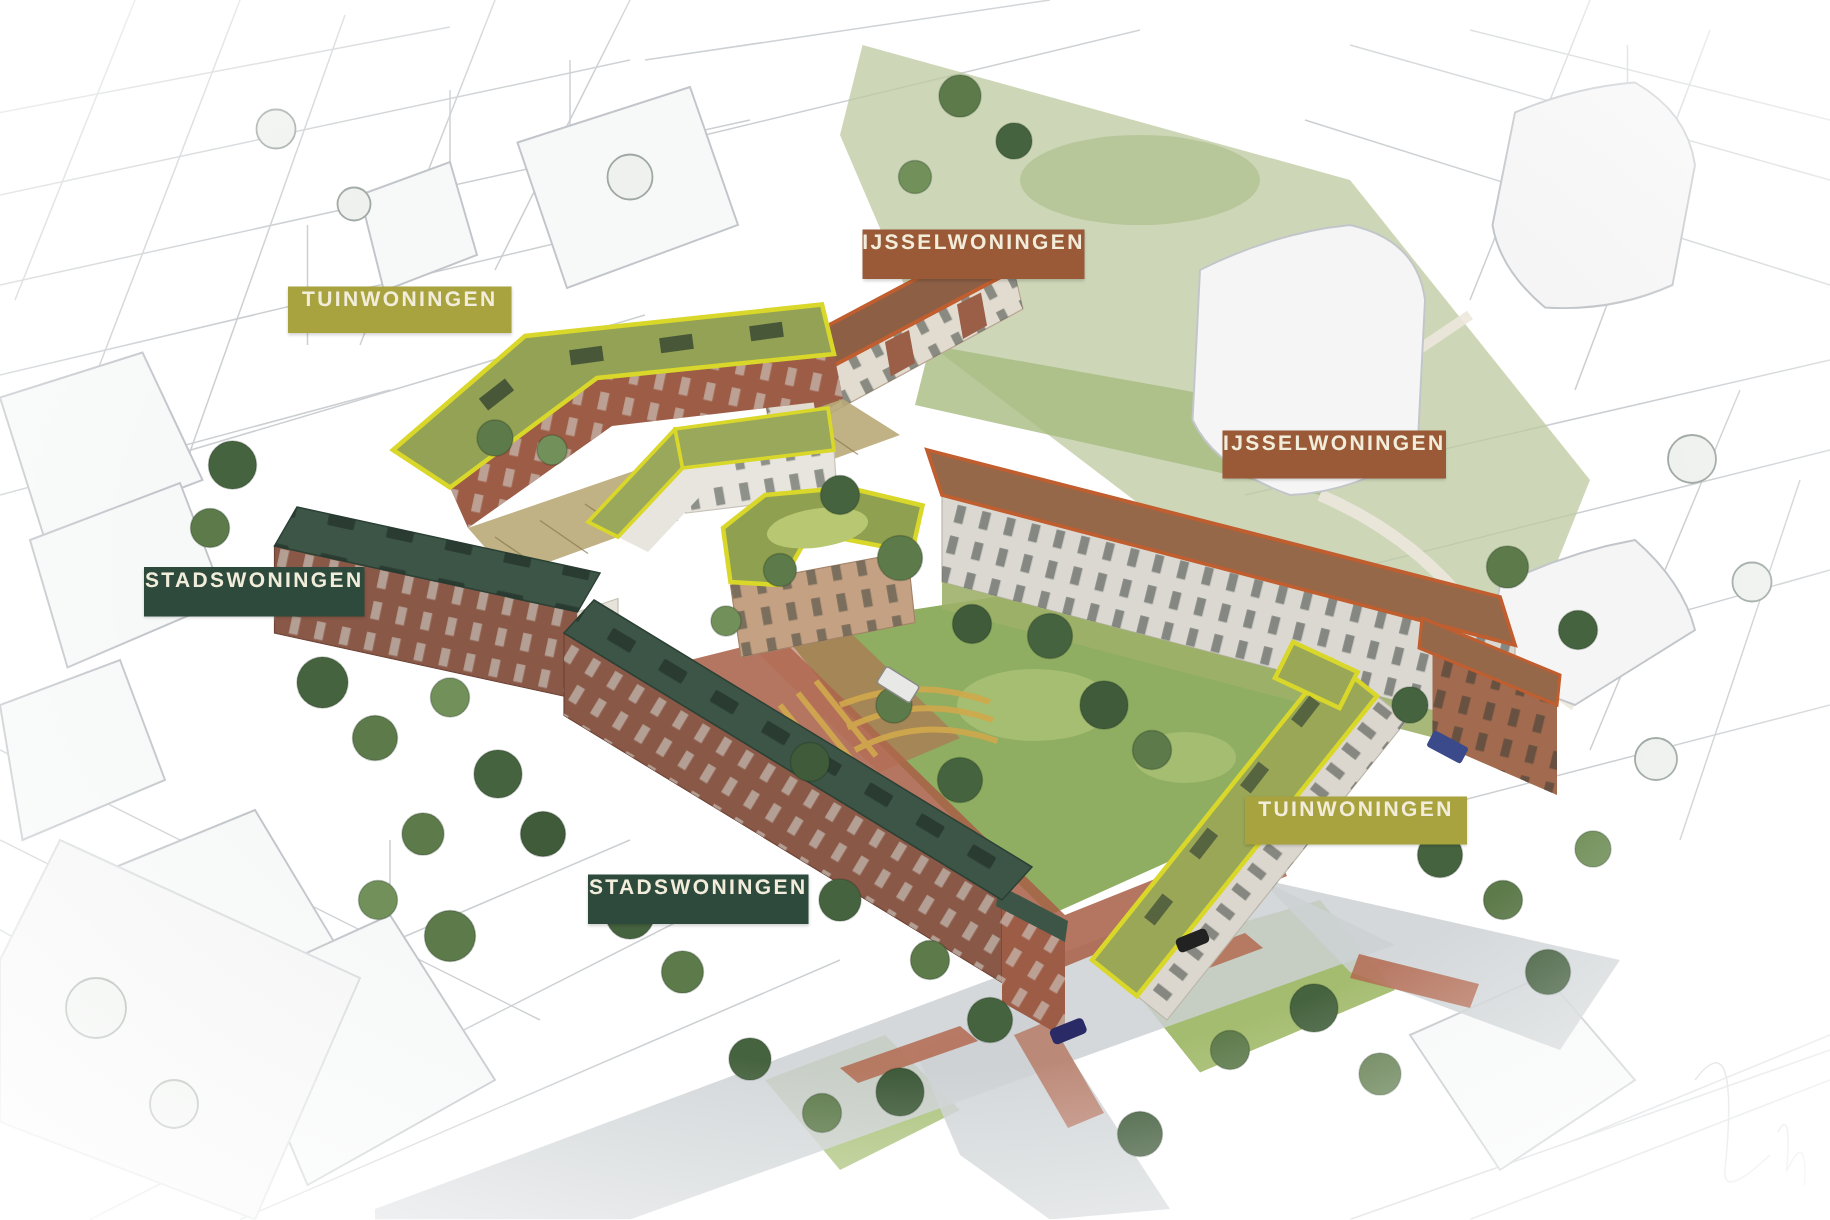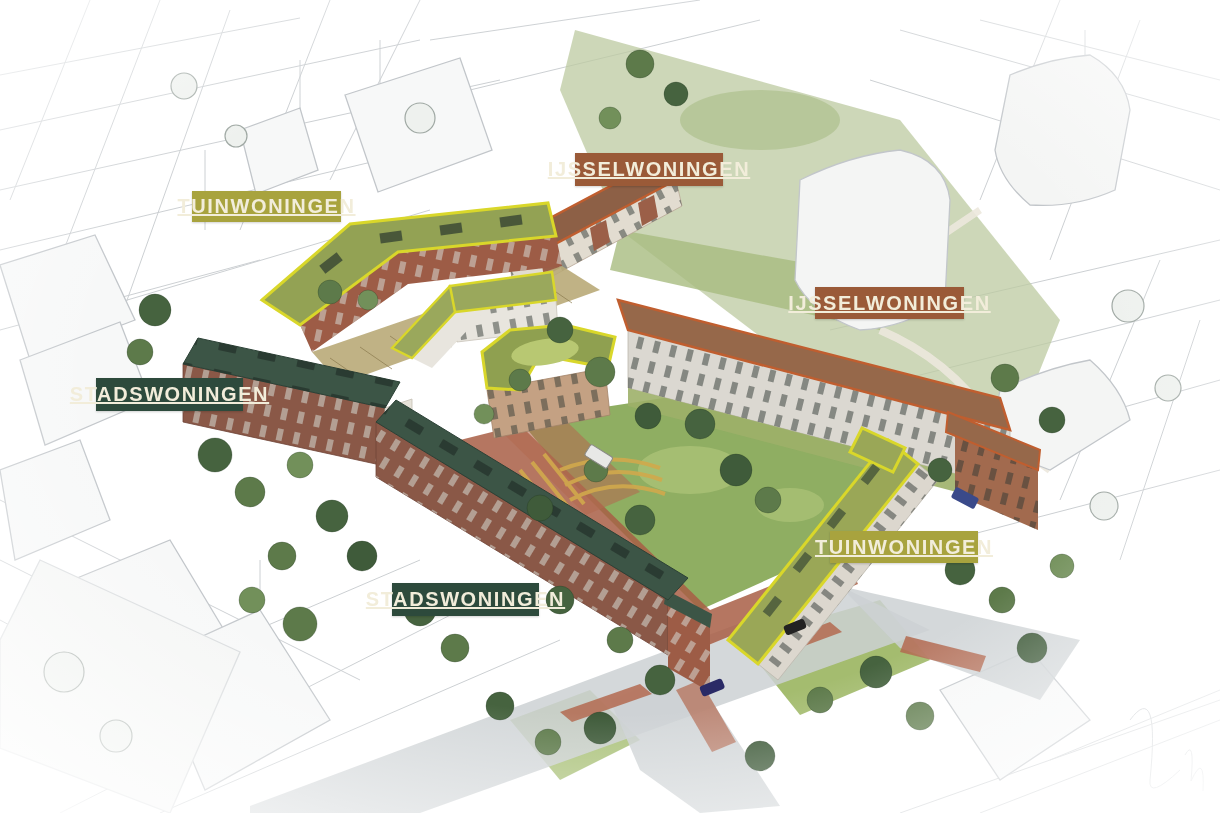--- a/index.html
+++ b/index.html
@@ -2,23 +2,23 @@
 <html><head>
 <meta charset="utf-8">
 <style>
   html,body{margin:0;padding:0;background:#ffffff;}
   .scene{
     position:relative;width:1220px;height:813px;overflow:hidden;background:#ffffff;
     font-family:"Liberation Sans", sans-serif;
   }
   .scene svg{position:absolute;left:0;top:0;}
   .badge{
-    position:absolute;display:flex;align-items:center;justify-content:center;
-    font-family:"Liberation Sans", sans-serif;font-weight:bold;font-size:20px;
-    letter-spacing:1.6px;white-space:nowrap;box-shadow:0 1px 2px rgba(0,0,0,.18);text-decoration:underline;
+    position:absolute;display:flex;justify-content:center;
+    font-family:"Liberation Sans", sans-serif;font-weight:bold;font-size:14px;
+    letter-spacing:1.6px;white-space:nowrap;box-shadow:0 1px 2px rgba(0,0,0,.18);
   }
   .lb1{left:192px;top:191px;width:149px;height:31px;}
   .lb2{left:575px;top:153px;width:148px;height:33px;}
   .lb3{left:815px;top:287px;width:149px;height:32px;}
   .lb4{left:96px;top:378px;width:147px;height:33px;}
   .lb5{left:392px;top:583px;width:147px;height:33px;}
   .lb6{left:830px;top:531px;width:148px;height:32px;}
 </style>
 </head>
 <body>

